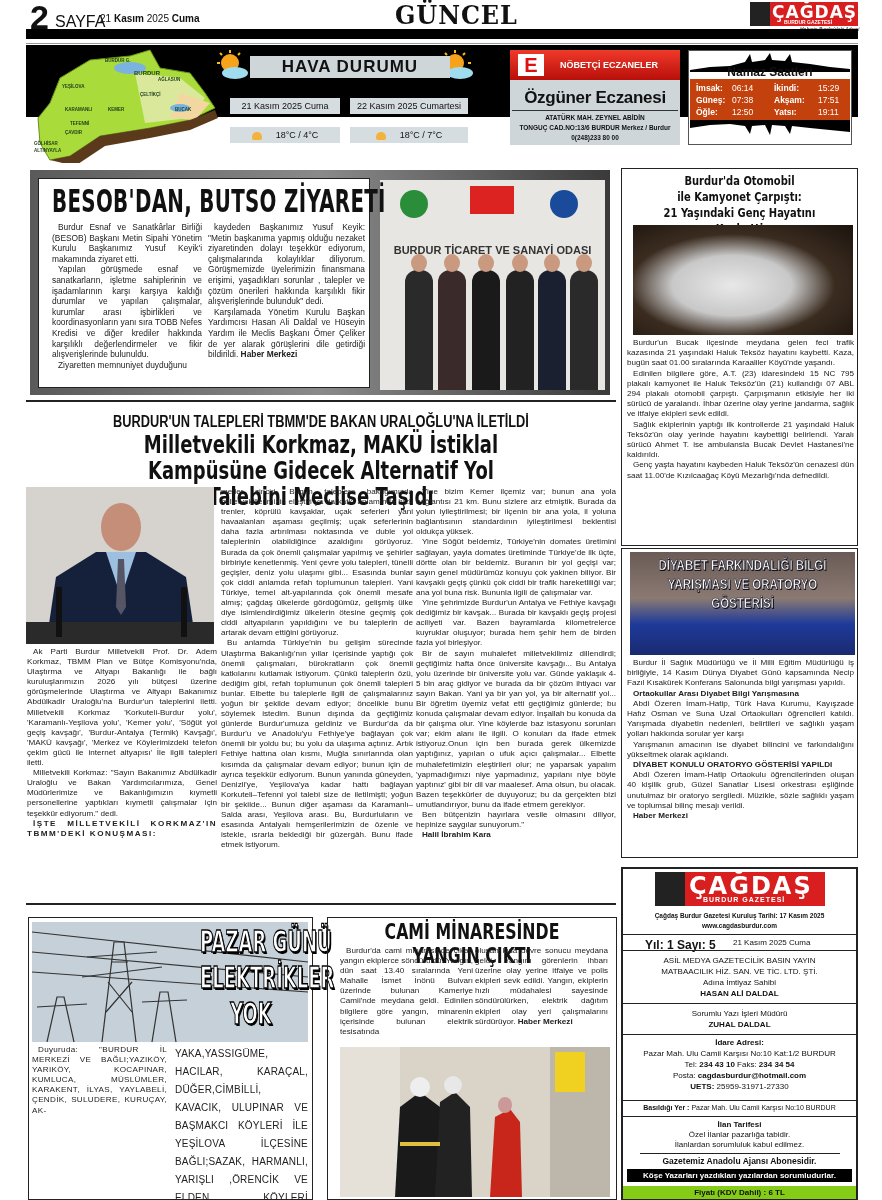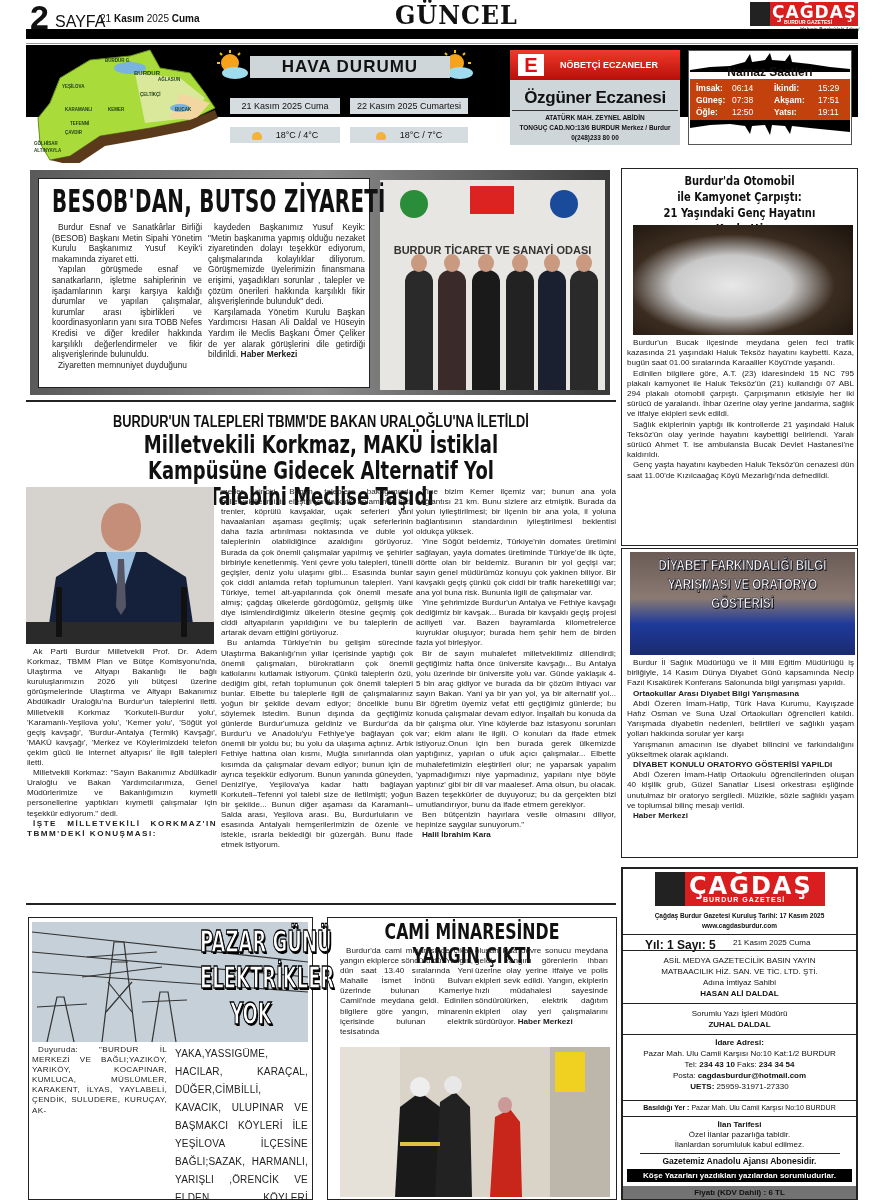--- a/index.html
+++ b/index.html
@@ -295,21 +295,21 @@
 <div class="abs cent" style="top:1104px;font-size:7px"><b>Basıldığı Yer :</b> <span>Pazar Mah. Ulu Camii Karşısı No:10 BURDUR</span></div>
 <div class="abs hr" style="top:1116px"></div>
 <div class="abs cent" style="top:1120px;font-size:8px;line-height:10px">
   <div style="font-weight:bold">İlan Tarifesi</div>
   <div>Özel İlanlar pazarlığa tabidir.</div>
   <div>İlanlardan sorumluluk kabul edilmez.</div>
 </div>
 <div class="abs hr" style="top:1153px;left:640px;width:200px"></div>
 <div class="abs cent" style="top:1156px;font-size:8.5px;font-weight:bold">Gazetemiz Anadolu Ajansı Abonesidir.</div>
 <div class="abs" style="left:627px;top:1169px;width:225px;height:13px;background:#000;color:#fff;font-size:8px;font-weight:bold;text-align:center;line-height:13px">Köşe Yazarları  yazdıkları yazılardan sorumludurlar.</div>
-<div class="abs" style="left:623px;top:1186px;width:233px;height:13px;background:#737373;font-size:8px;font-weight:bold;text-align:center;line-height:13px">Fiyatı (KDV Dahil) :  6 TL</div>
+<div class="abs" style="left:623px;top:1186px;width:233px;height:13px;background:#84cc16;font-size:8px;font-weight:bold;text-align:center;line-height:13px">Fiyatı (KDV Dahil) :  6 TL</div>
 
 <div class="abs" id="k-kicker">BURDUR'UN TALEPLERİ TBMM'DE BAKAN URALOĞLU'NA İLETİLDİ</div>
 <div class="abs" id="k-head1">Milletvekili Korkmaz,  MAKÜ İstiklal</div>
 <div class="abs" id="k-head2">Kampüsüne Gidecek Alternatif Yol Talebini Meclise Taşıdı</div>
 <svg class="abs" id="k-photo" viewBox="0 0 188 157">
   <rect width="188" height="157" fill="#d6d2cd"></rect>
   <path d="M20 157 L30 90 L70 65 L120 65 L160 90 L170 157 Z" fill="#15213a"></path>
   <path d="M80 65 L95 110 L110 65 Z" fill="#9ec0e0"></path>
   <path d="M92 72 L98 72 L100 120 L95 128 L90 120 Z" fill="#556"></path>
   <ellipse cx="95" cy="40" rx="20" ry="24" fill="#c48e78"></ellipse>

